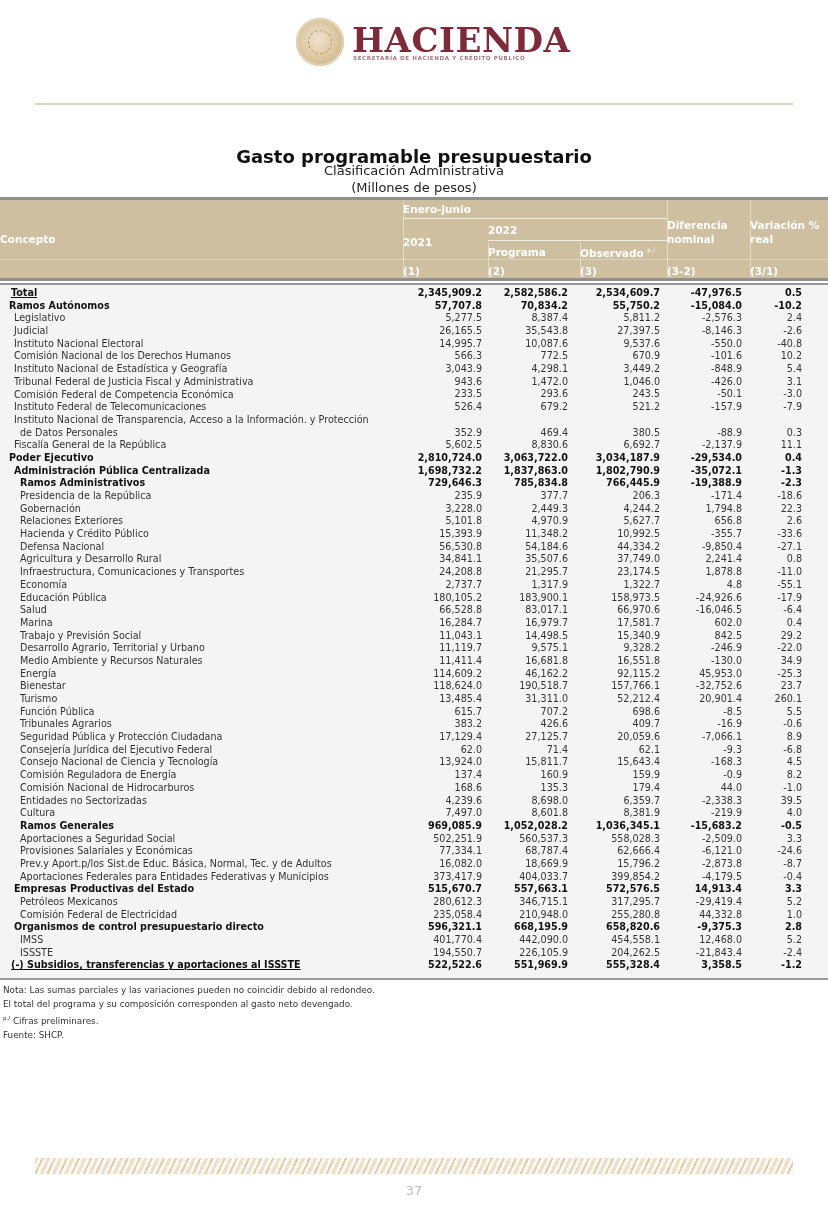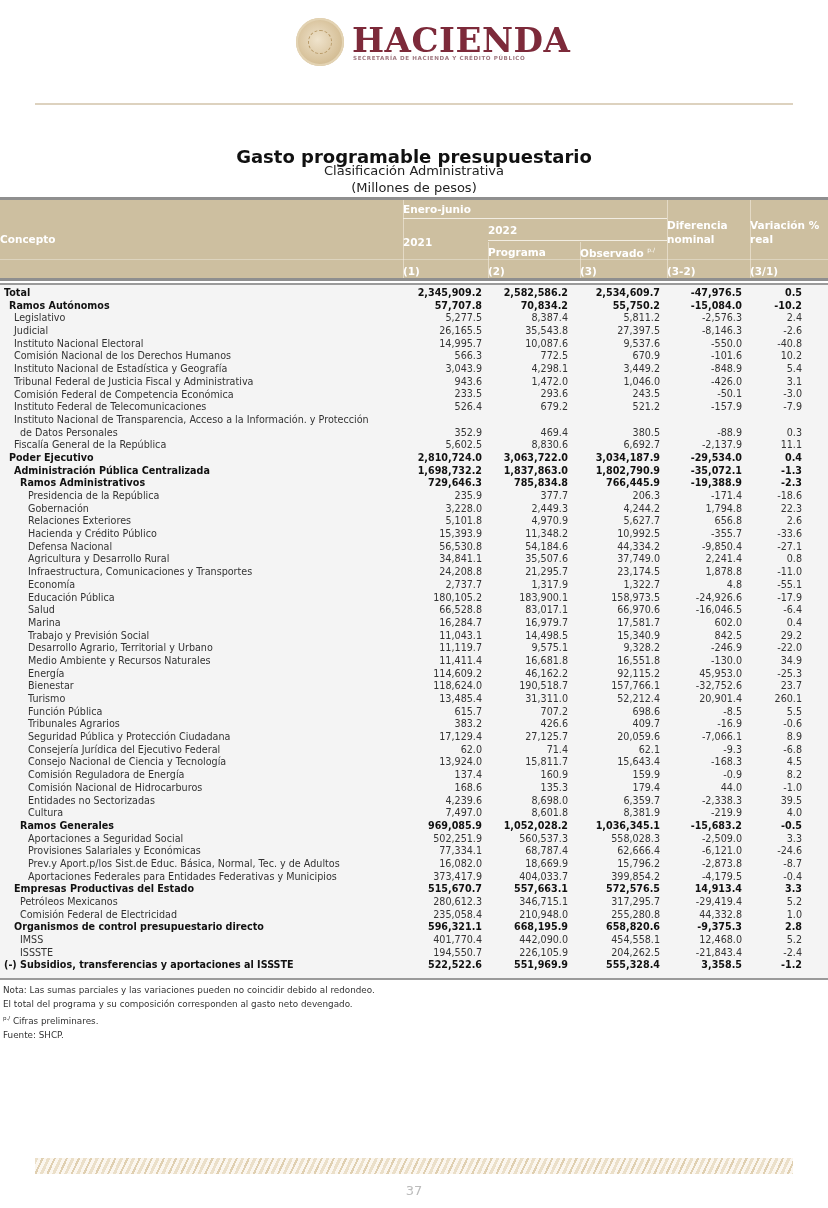--- a/index.html
+++ b/index.html
@@ -31,21 +31,21 @@
   .hdr-under { height: 2px; background: #9a9a9a; }
 
   .body { background: #f4f4f4; padding: 2px 0 6px 0; border-bottom: 2px solid #9a9a9a; }
   .row { position: relative; height: 12.7px; font-size: 9.6px; line-height: 12.7px; color: #333; white-space: nowrap; }
   .row.b { font-weight: bold; color: #111; }
   .row.tall { height: 25.4px; }
   .row .c { position: absolute; left: 0; top: 0; }
   .row .c .l2 { display: block; padding-left: 6px; }
   .row .n { position: absolute; text-align: right; bottom: 0; }
   .n1 { right: 346px; } .n2 { right: 260px; } .n3 { right: 168px; } .n4 { right: 86px; } .n5 { right: 26px; }
-  .lv0 { padding-left: 4px; } .lv1 { padding-left: 9px; } .lv2 { padding-left: 14px; } .lv3 { padding-left: 20px; } .lv4 { padding-left: 28px; }
+  .lv0 { padding-left: 11px; text-decoration: underline; } .lv1 { padding-left: 9px; } .lv2 { padding-left: 14px; } .lv3 { padding-left: 20px; } .lv4 { padding-left: 20px; }
 
   .notes { position: absolute; left: 3px; top: 983px; font-size: 8.8px; color: #333; line-height: 14px; }
   .notes sup { font-size: 5.5px; }
 
   .band { position: absolute; left: 35px; top: 1158px; width: 758px; height: 16px;
           background: repeating-linear-gradient(115deg, #e9dcc3 0 3px, #fbf6ee 3px 6px, #dccaa8 6px 8px, #fbf6ee 8px 11px); opacity: 0.9; }
   .page-num { position: absolute; left: 0; width: 828px; text-align: center; top: 1183px; font-size: 13px; color: #bbb; }
 </style>
 </head>
 <body>

